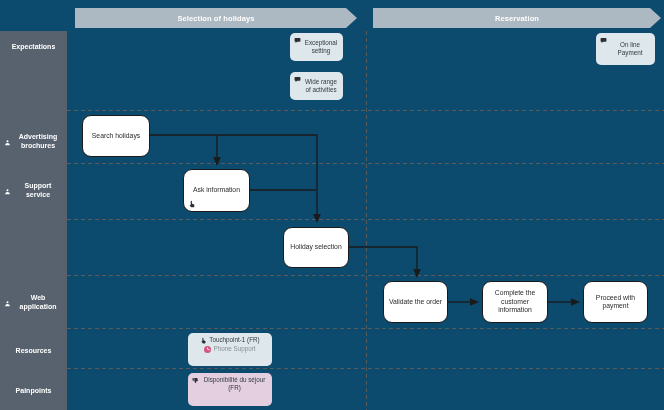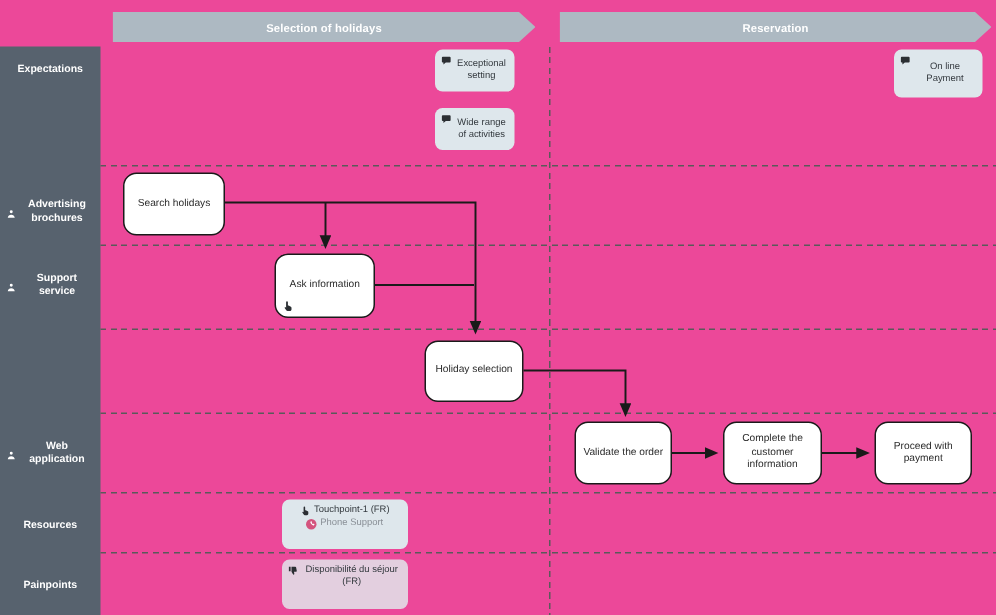--- a/index.html
+++ b/index.html
@@ -1,16 +1,16 @@
 <!DOCTYPE html>
 <html><head>
 <meta charset="utf-8">
 <style>
   html,body{margin:0;padding:0;background:#fff;}
-  #canvas{position:relative;width:664px;height:410px;background:#ec4899;overflow:hidden;
+  #canvas{position:relative;width:664px;height:410px;background:#0c4a6e;overflow:hidden;
           font-family:"Liberation Sans",sans-serif;color:#2b2b2b;}
 
   
   .phase{position:absolute;top:8px;height:20px;background:#adb9c2;
          display:flex;align-items:center;justify-content:center;
          clip-path:polygon(0 0,calc(100% - 11px) 0,100% 50%,calc(100% - 11px) 100%,0 100%);}
   .phase span{color:#ffffff;font-size:7.5px;font-weight:bold;letter-spacing:.1px;}
 
   
   #sidebar{position:absolute;left:0;top:31px;width:67px;height:379px;background:#57626e;}

